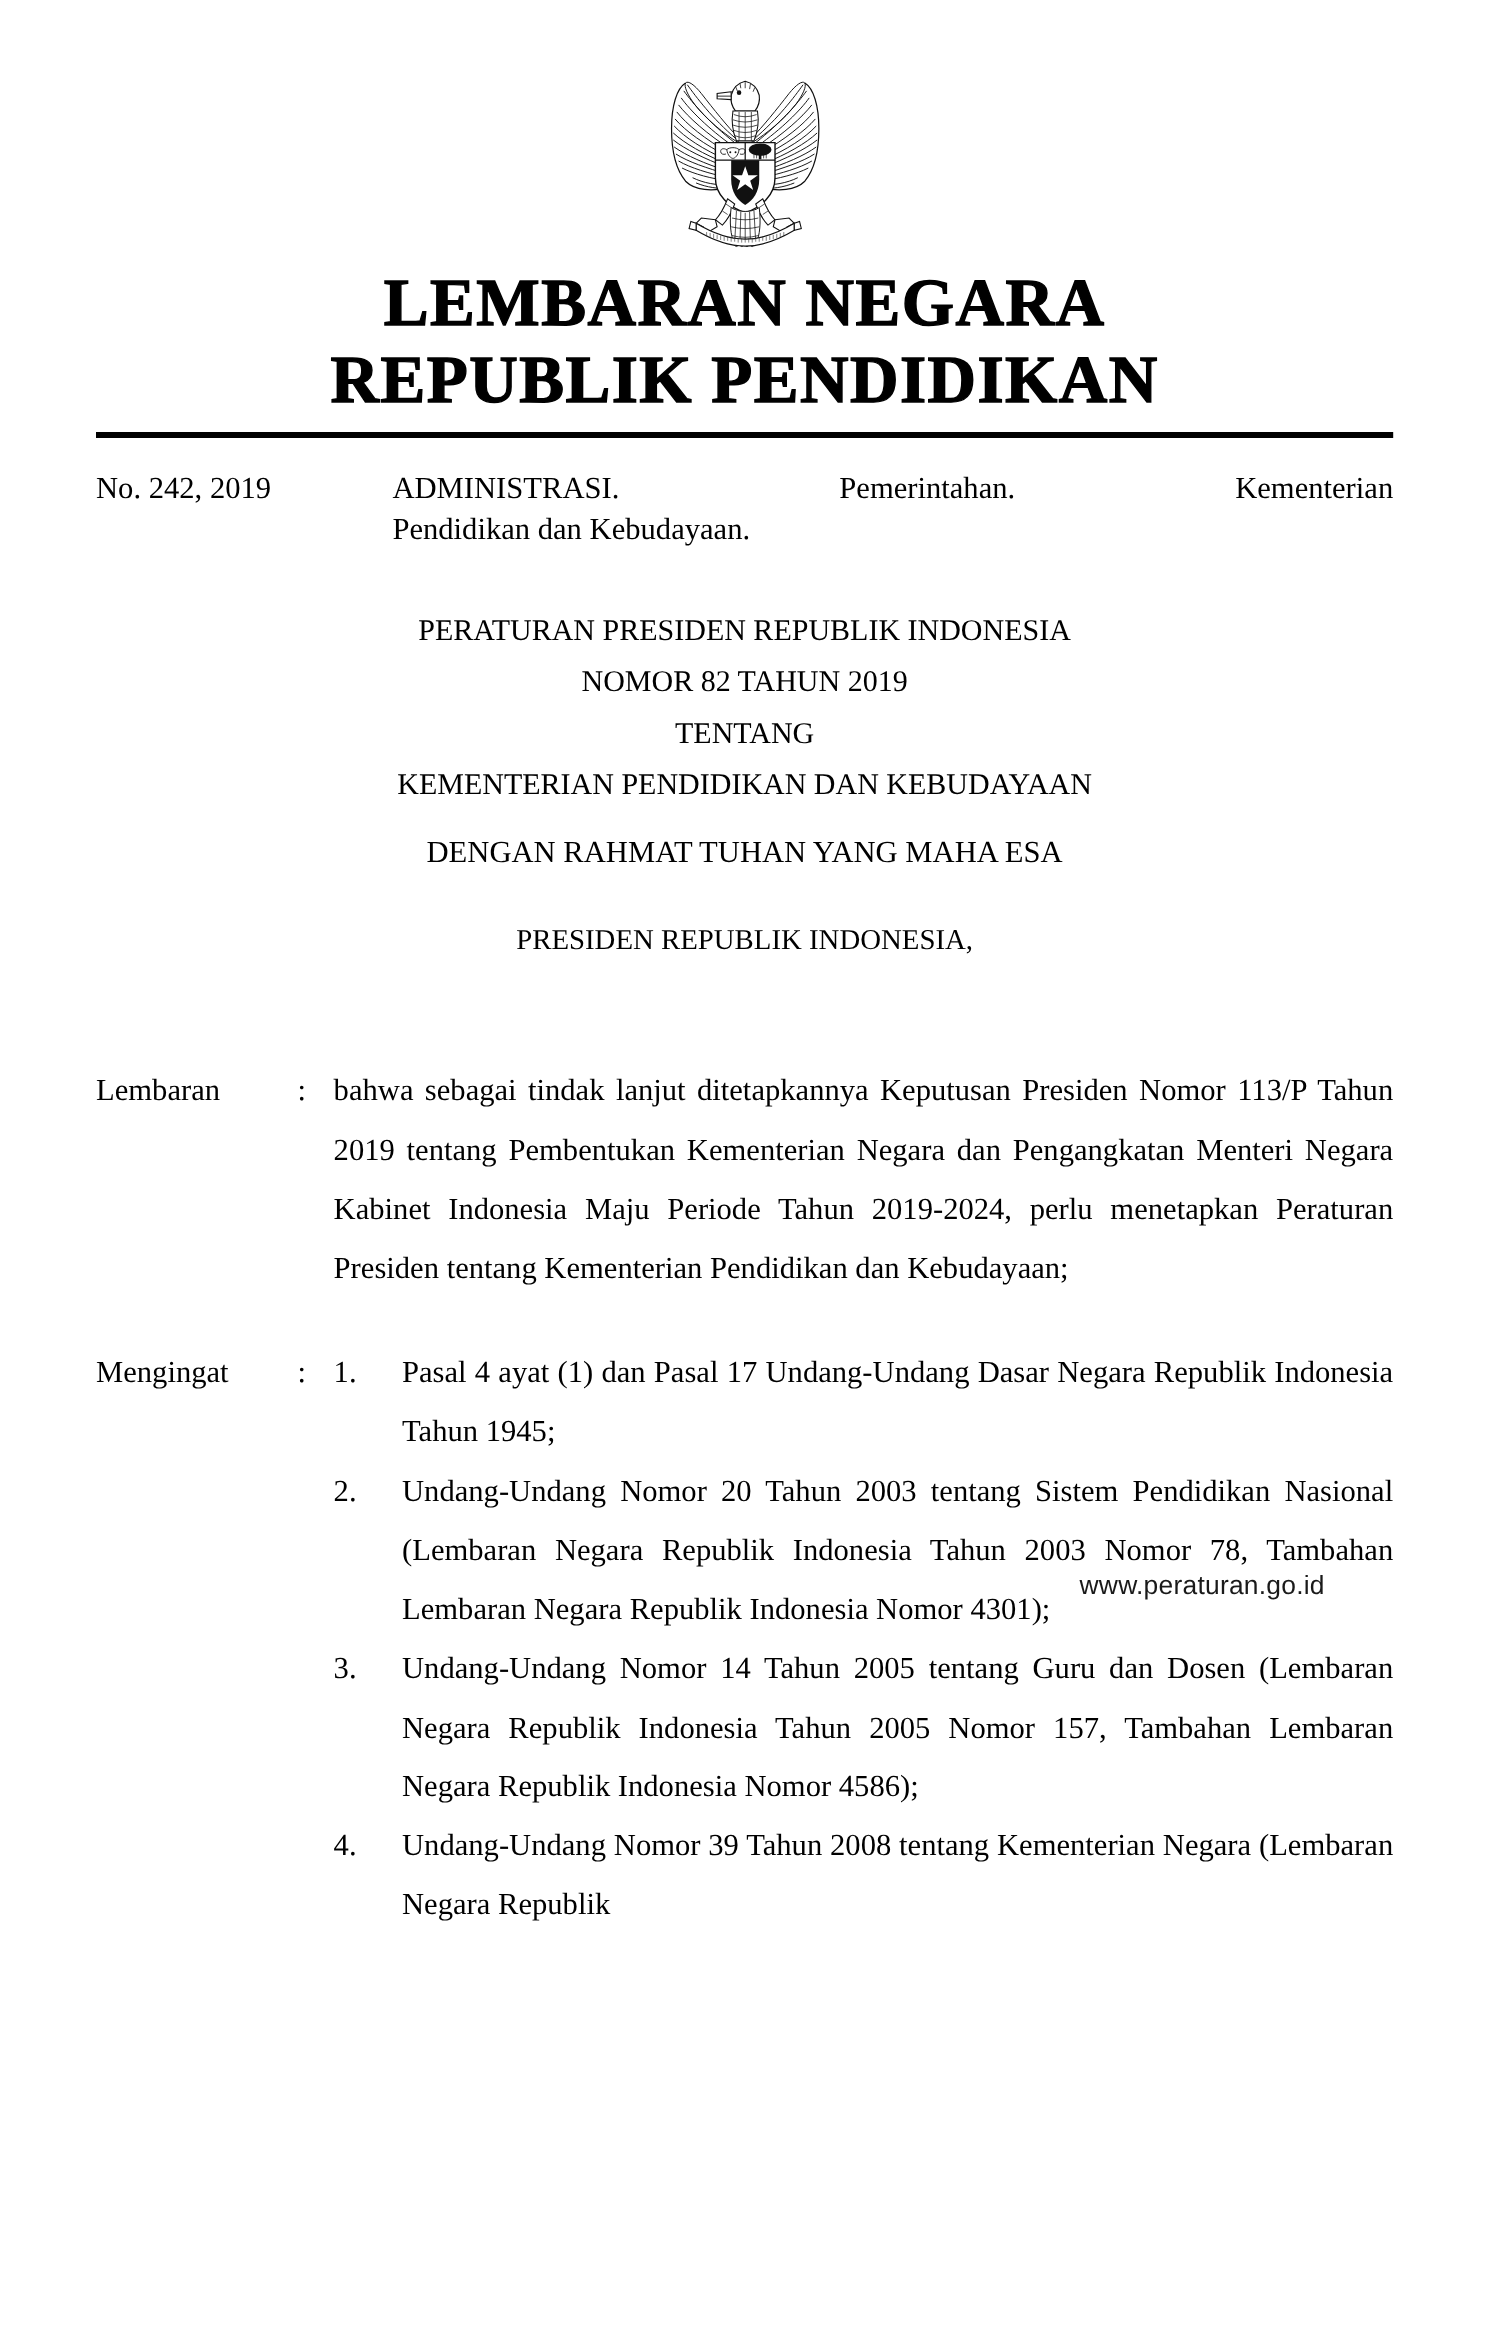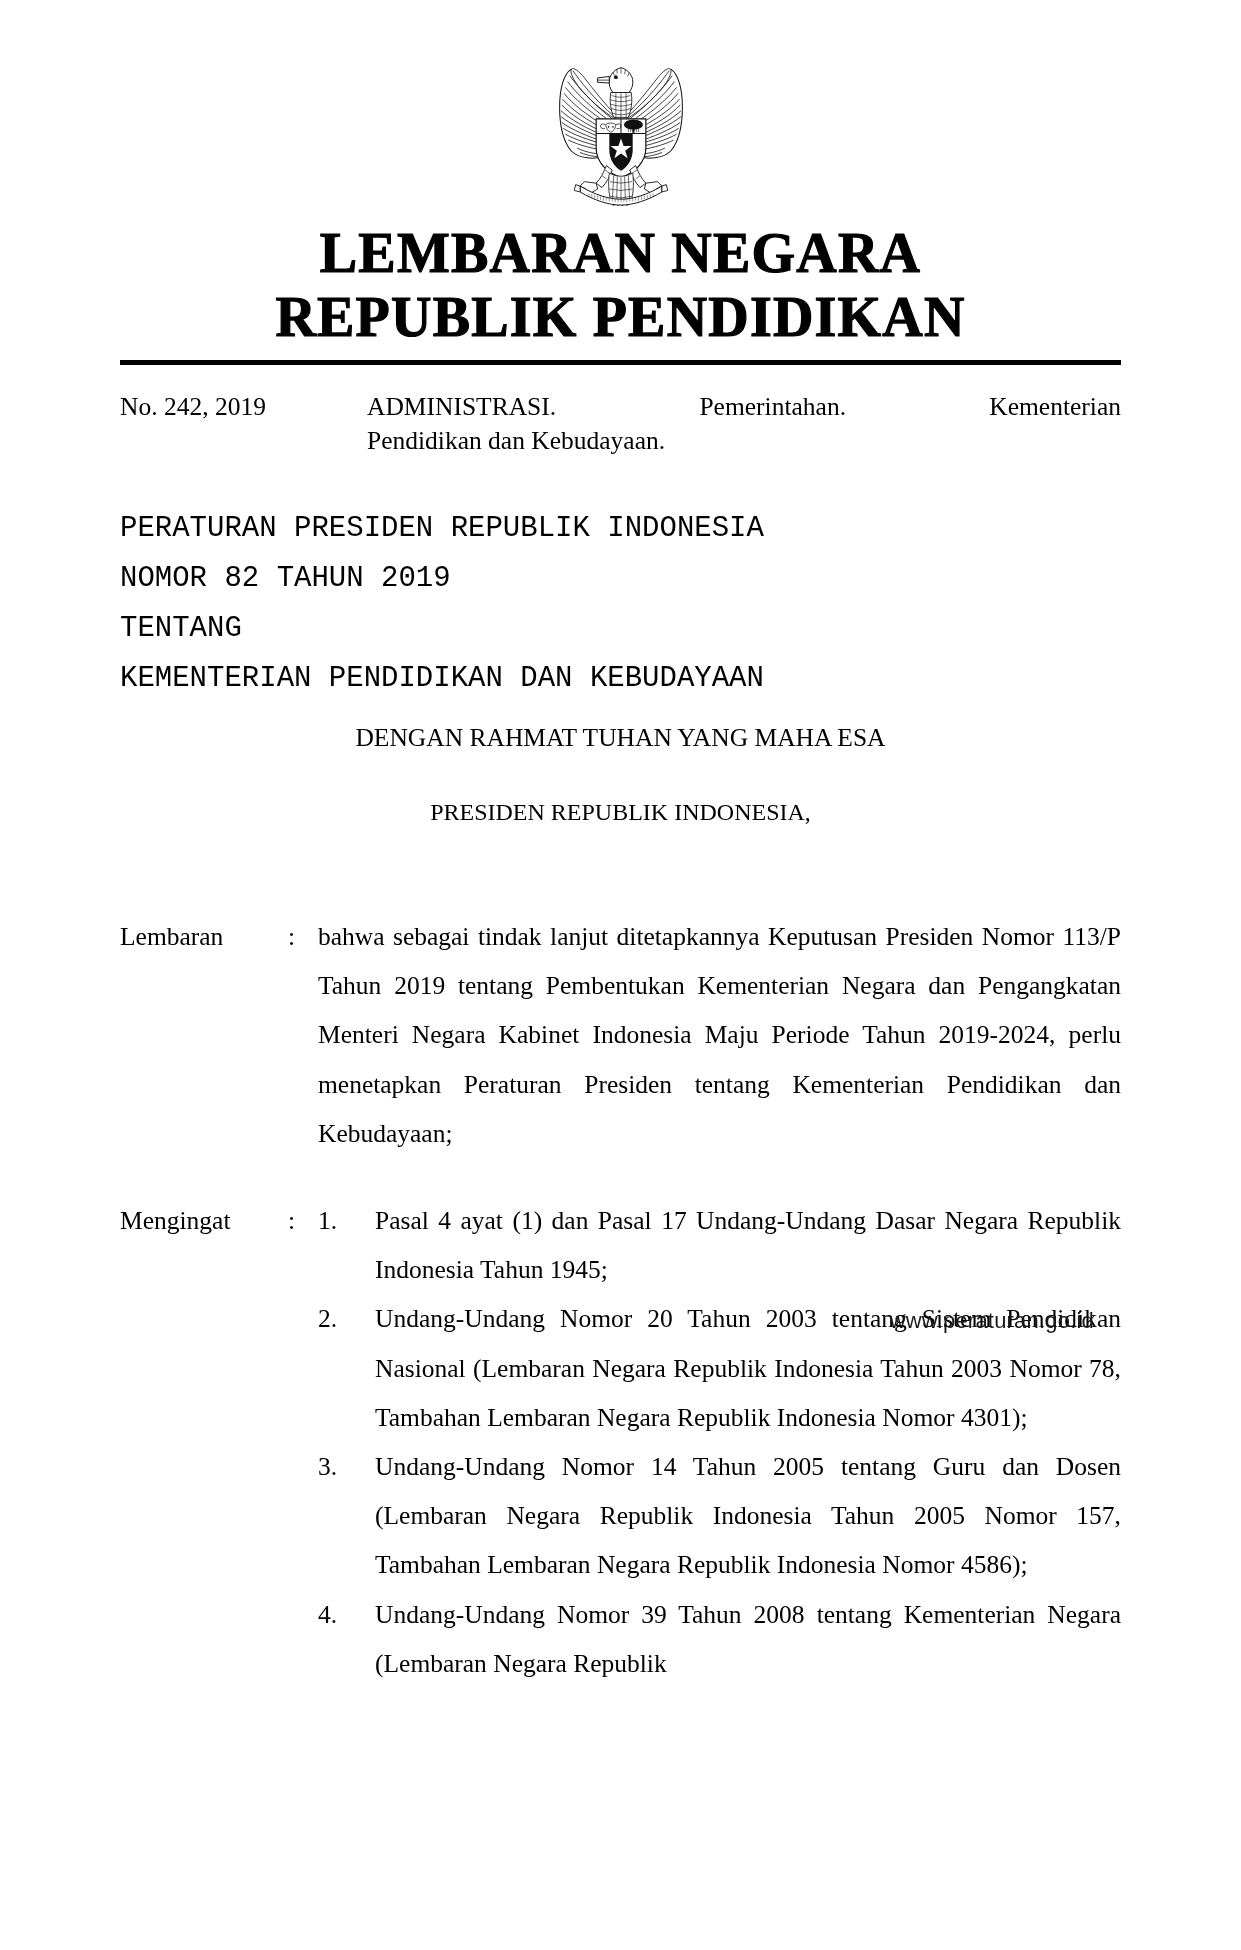--- a/index.html
+++ b/index.html
@@ -14,21 +14,21 @@
     font-family: "Liberation Serif", "DejaVu Serif", serif;
     color: #000000;
     overflow: hidden;
   }
 
   .page {
     position: relative;
     width: 1241px;
     height: 1370px;
     box-sizing: border-box;
-    padding: 0 120px;
+    padding: 0 80px;
   }
 
   
   .emblem-wrap {
     padding-top: 56px;
     display: flex;
     justify-content: center;
     align-items: flex-start;
   }
   .emblem {
@@ -83,24 +83,23 @@
     text-align-last: justify;
   }
   .meta-subject .last-line {
     display: block;
     text-align: left;
   }
 
   
   .title-block {
     margin-top: 47px;
-    text-align: left;
-    font-size: 29px;
+    text-align: center;
+    font-size: 25px;
     line-height: 1.72;
-    font-family: Liberation Mono, monospace;
   }
   .title-block > div { white-space: nowrap; }
 
   .rahmat {
     margin-top: 19px;
     text-align: center;
     font-size: 25.5px;
   }
   .presiden-line {
     margin-top: 46px;
@@ -149,21 +148,21 @@
   }
   .num-text {
     flex: 1 1 auto;
     text-align: justify;
     text-align-last: left;
   }
 
   
   .footer {
     position: absolute;
-    right: 147px;
+    right: 137px;
     bottom: 36px;
     font-family: "Liberation Sans", "DejaVu Sans", sans-serif;
     font-size: 22px;
     color: #1a1a1a;
     letter-spacing: 0.2px;
   }
 </style>
 </head>
 <body>
 

